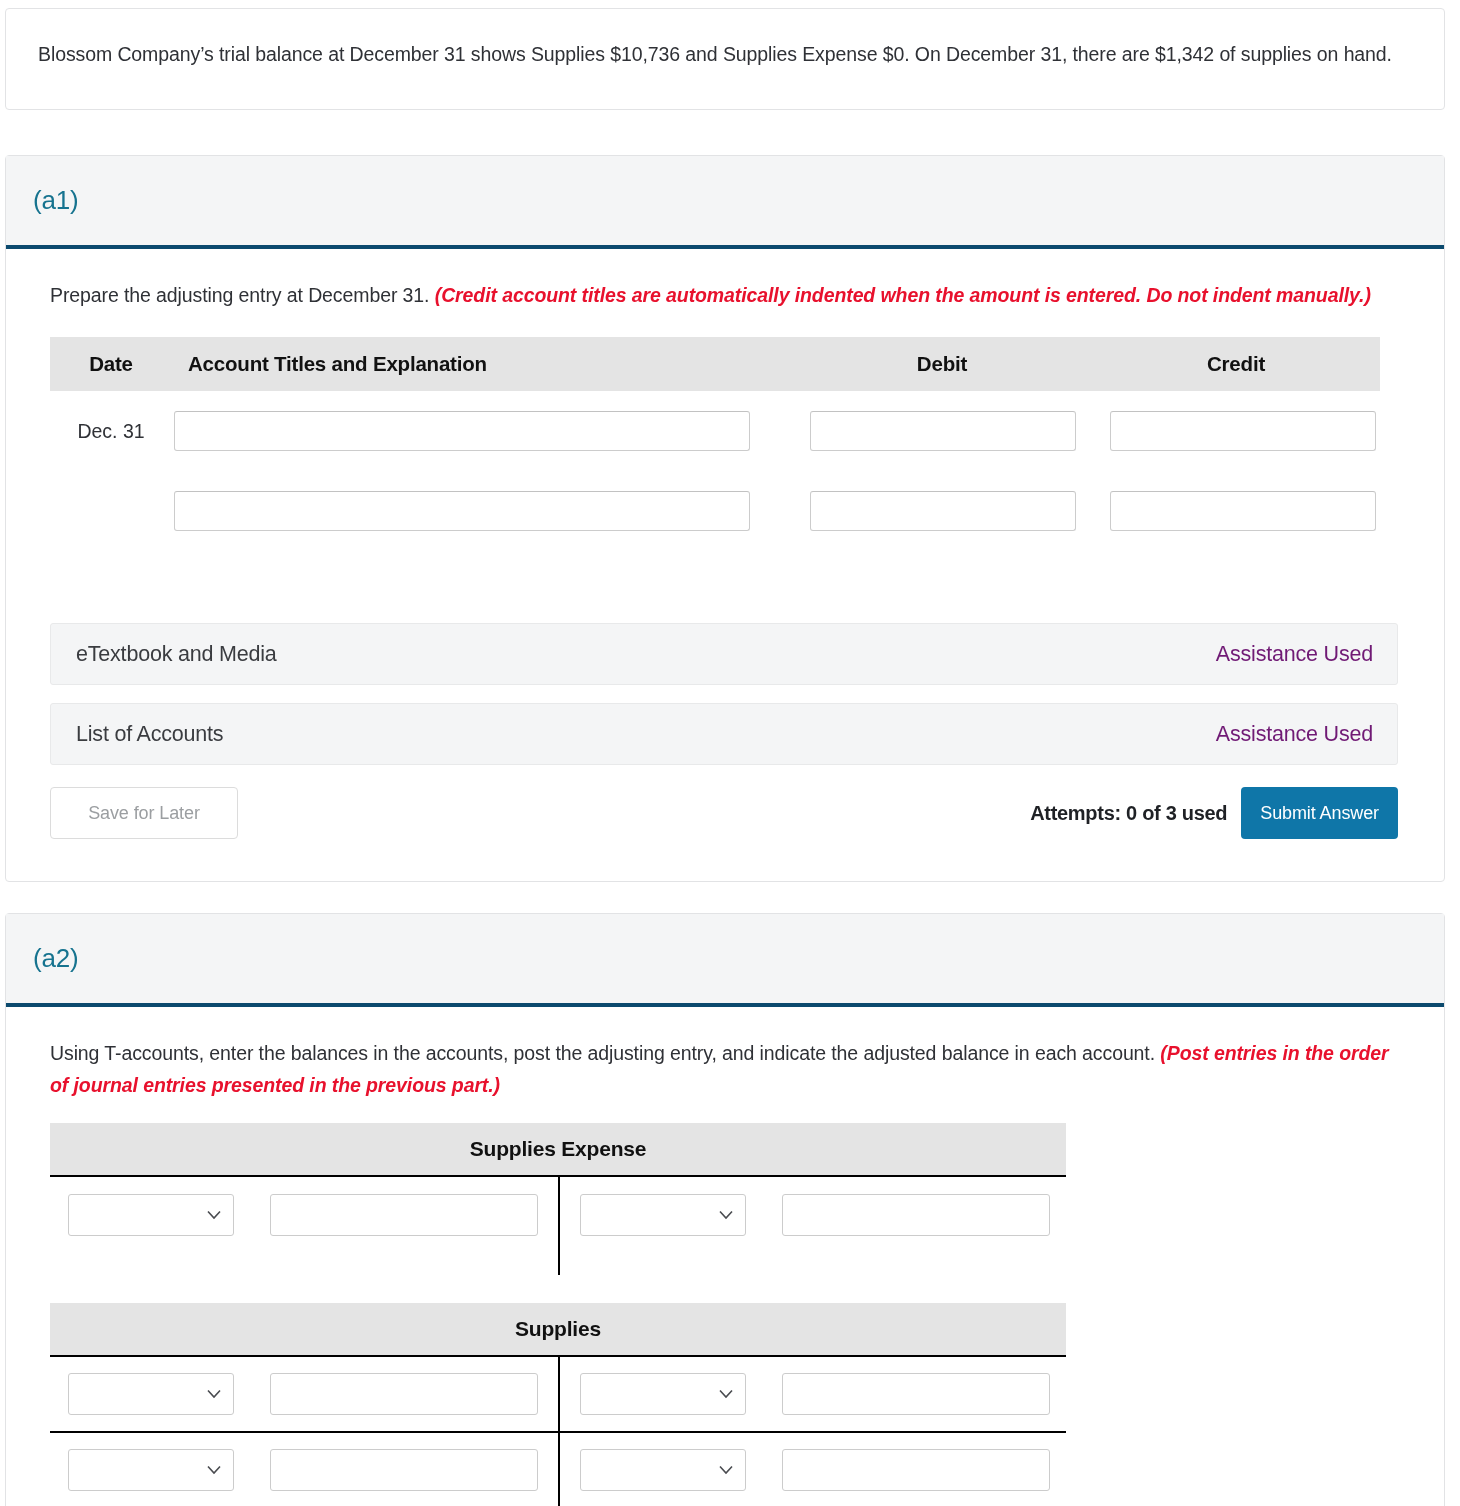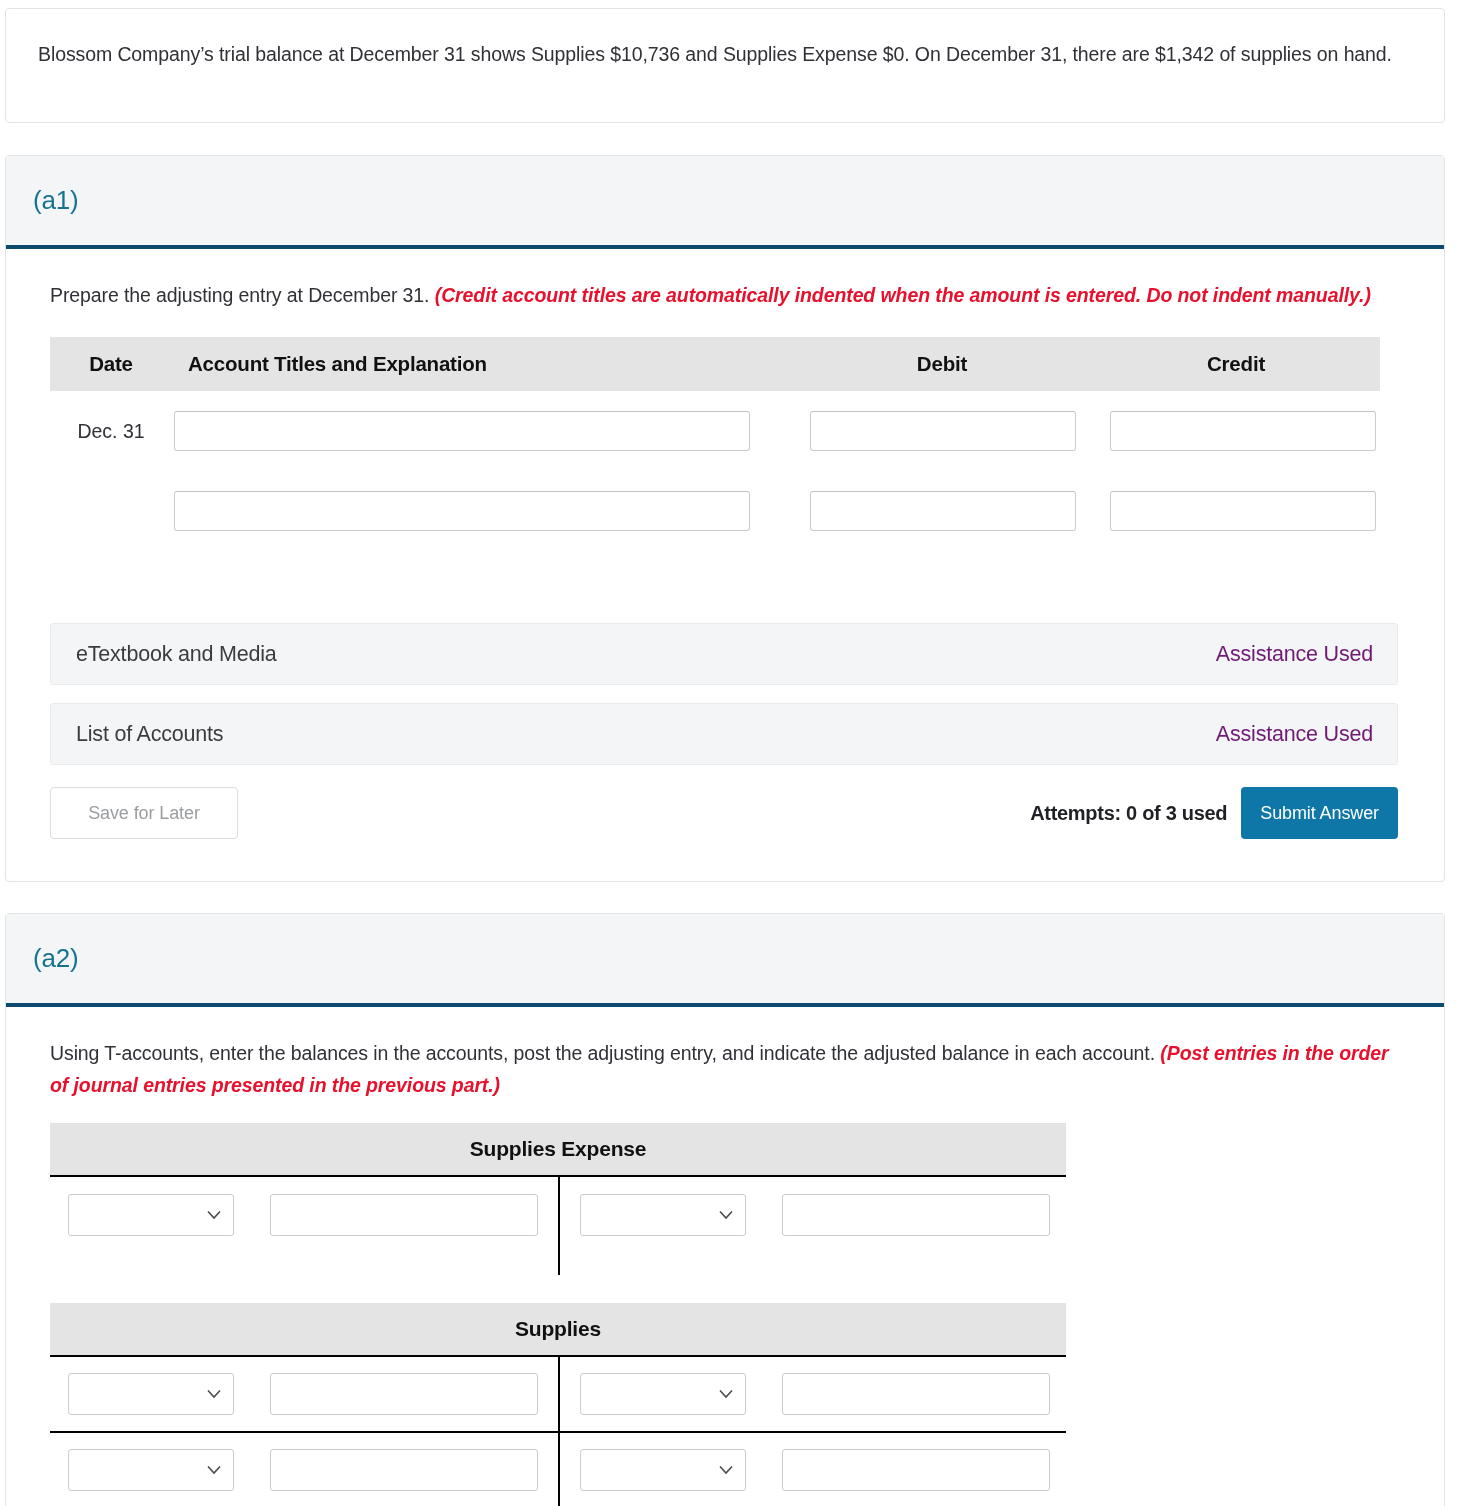--- a/index.html
+++ b/index.html
@@ -23,21 +23,21 @@
     background: #ffffff;
     border: 1px solid #e2e3e5;
     border-radius: 4px;
   }
 
   
   #problem-card {
     left: 5px;
     top: 8px;
     width: 1440px;
-    height: 115px;
+    height: 102px;
     padding: 30px 32px 0 32px;
   }
   #problem-text {
     font-size: 19.5px;
     line-height: 31px;
     color: #2f3136;
     letter-spacing: -0.1px;
   }
 
   

